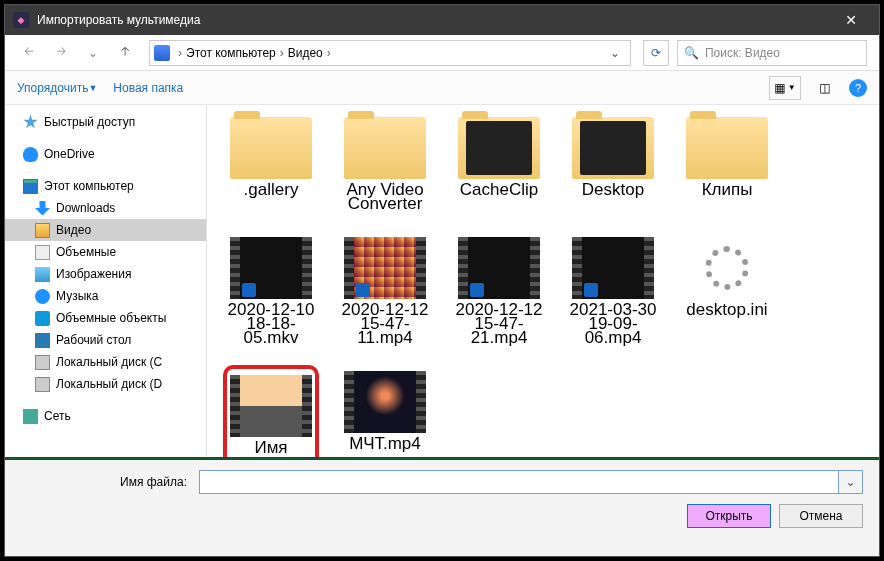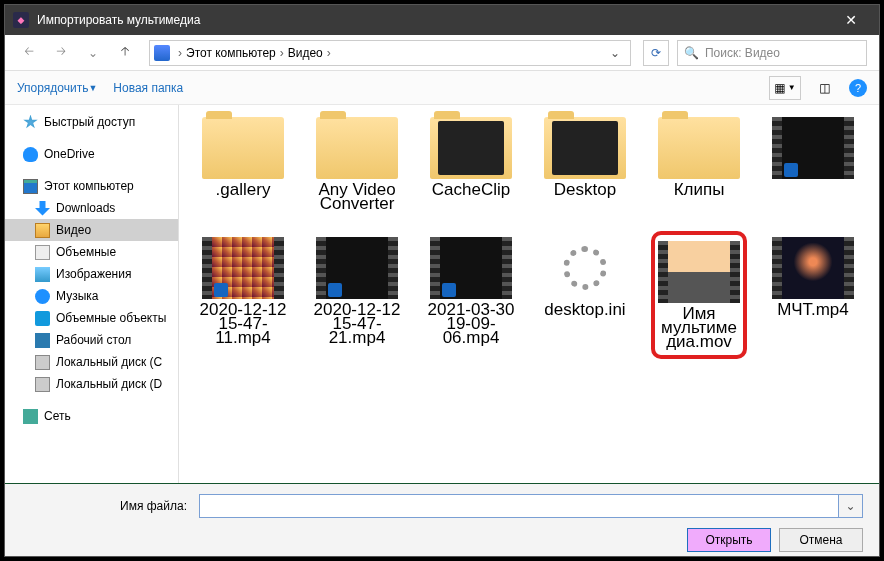--- a/index.html
+++ b/index.html
@@ -20,21 +20,21 @@
 .search{width:190px;border:1px solid #ccc;height:26px;display:flex;align-items:center;padding:0 6px;color:#888}
 .search .sicon{margin-right:6px}
 .toolbar{height:34px;display:flex;align-items:center;padding:0 12px;gap:16px;border-bottom:1px solid #e8e8e8;background:#fbfbfb}
 .tool-link{color:#1e6fbf;cursor:pointer;display:flex;align-items:center;}
 .tool-arrow{font-size:9px}
 .tool-right{margin-left:auto;display:flex;align-items:center;gap:8px}
 .tool-btn{width:32px;height:24px;border:1px solid transparent;display:flex;align-items:center;justify-content:center;cursor:pointer}
 .tool-btn.view{border-color:#ccc}
 .help{width:18px;height:18px;border-radius:50%;background:#1e90ff;color:#fff;display:flex;align-items:center;justify-content:center;font-size:11px}
 .body{flex:1;display:flex;overflow:hidden;background:#fff}
-.sidebar{width:174px;border-right:1px solid #e0e0e0;padding:6px 0;overflow:hidden}
+.sidebar{width:202px;border-right:1px solid #e0e0e0;padding:6px 0;overflow:hidden}
 .sb-item{display:flex;align-items:center;height:22px;padding:0 10px 0 18px;cursor:pointer;white-space:nowrap;overflow:hidden;gap:6px}
 .sb-item.indent{padding-left:30px}
 .sb-item.active{background:#d0d0d0}
 .sb-item .sbi{width:15px;height:15px;flex-shrink:0}
 .sb-spacer{height:10px}
 .i-star{background:radial-gradient(#5ad,#39c);clip-path:polygon(50% 0,61% 35%,98% 35%,68% 57%,79% 91%,50% 70%,21% 91%,32% 57%,2% 35%,39% 35%)}
 .i-cloud{background:#1e90ff;border-radius:50% 50% 40% 40%}
 .i-pc{background:linear-gradient(180deg,#4a9 20%,#27c 20%);border:1px solid #666}
 .i-down{background:#1e90ff;clip-path:polygon(30% 0,70% 0,70% 50%,100% 50%,50% 100%,0 50%,30% 50%)}
 .i-video{background:linear-gradient(#ffd36b,#e8a840);border:1px solid #ba7d22}
@@ -55,21 +55,21 @@
 .filmstrip::before,.filmstrip::after{content:"";position:absolute;top:0;bottom:0;width:10px;background:repeating-linear-gradient(#555 0 4px,#222 4px 9px)}
 .filmstrip::before{left:-10px}
 .filmstrip::after{right:-10px}
 .thumb.gear{background:#fff}
 .thumb.gear .g{width:44px;height:44px;border:6px dotted #999;border-radius:50%}
 .thumb.img-sunset{background:linear-gradient(#f8d0a0 50%,#555 50%)}
 .thumb.img-stage{background:radial-gradient(circle at 50% 40%,#e85 8%,#112 40%)}
 .thumb.img-game{background:linear-gradient(45deg,#613,#b53,#fc5);background-size:10px 10px}
 .fname{font-size:17px;line-height:14px;word-break:break-word;max-width:100%}
 .highlight-box{border:4px solid #e02020;border-radius:10px;padding:6px 4px;margin-top:-6px}
-.footer{border-top:1px solid #14532d;background:#f4f4f4;padding:10px 16px 4px;display:flex;flex-direction:column;gap:10px}
+.footer{border-top:3px solid #14532d;background:#f4f4f4;padding:10px 16px 28px;display:flex;flex-direction:column;gap:10px}
 .frow{display:flex;align-items:center;gap:8px}
 .frow .lbl{width:170px;text-align:right;padding-right:4px}
 .frow input{flex:1;border:1px solid #7a9fd4;height:24px;padding:0 6px}
 .frow .drop{width:24px;height:24px;border:1px solid #7a9fd4;border-left:none;display:flex;align-items:center;justify-content:center;color:#555;margin-left:-8px}
 .btns{display:flex;justify-content:flex-end;gap:8px}
 .btn{min-width:84px;height:24px;border:1px solid #aaa;background:#eee;cursor:pointer;font-size:12px}
 .btn.primary{border-color:#1e6fbf;background:#f0abfc}
 .overlay-icon{position:absolute;bottom:2px;left:2px;width:14px;height:14px;background:#1565c0;border-radius:2px}
 </style>
 </head>
@@ -195,20 +195,21 @@
           <div class="fname">Desktop</div>
         </div>
         <div class="file">
           <div class="thumb folder"></div>
           <div class="fname">Клипы</div>
         </div>
         <div class="file">
           <div class="thumb filmstrip">
             <div class="overlay-icon"></div>
           </div>
+          <div class="fname">2020-12-10 18-18-05.mkv</div>
         </div>
         <div class="file">
           <div class="thumb filmstrip img-game">
             <div class="overlay-icon"></div>
           </div>
           <div class="fname">2020-12-12 15-47-11.mp4</div>
         </div>
         <div class="file">
           <div class="thumb filmstrip">
             <div class="overlay-icon"></div>

